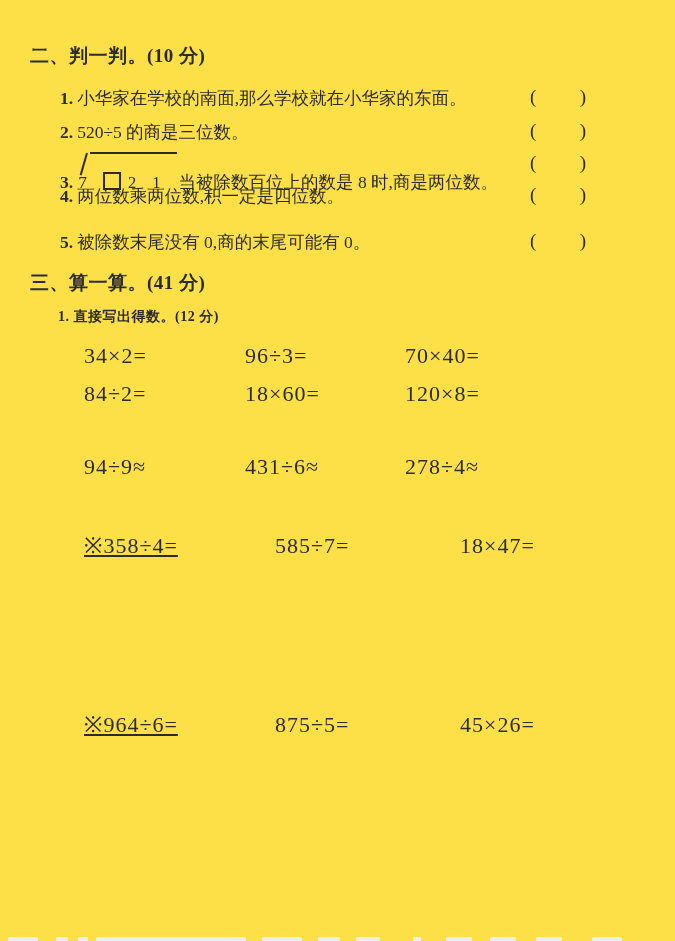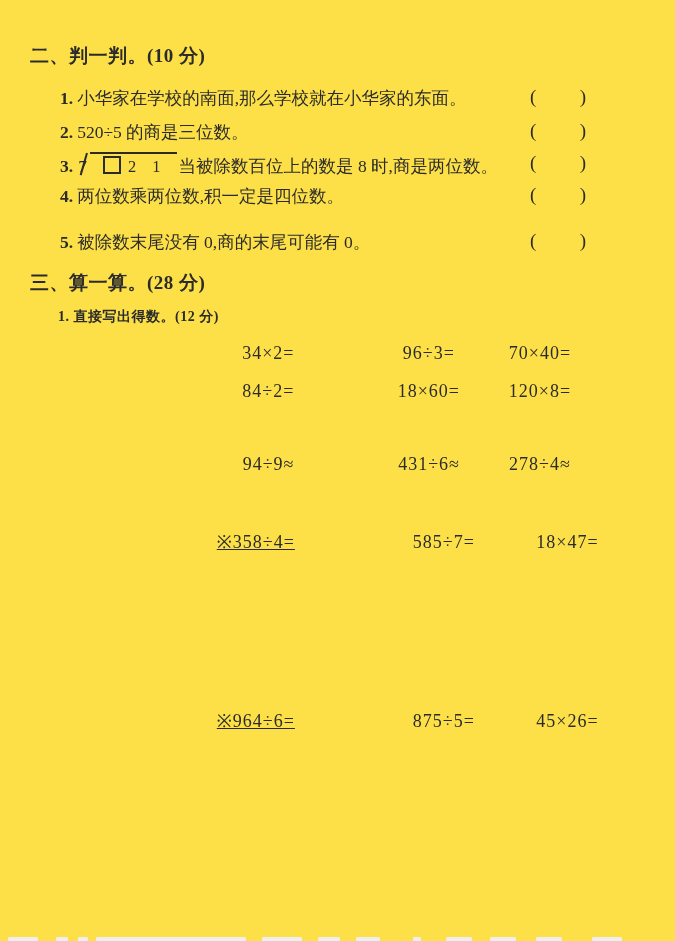--- a/index.html
+++ b/index.html
@@ -34,37 +34,36 @@
   }
   .sub-title{
     left:58px;
     font-size:14px;
     font-weight:bold;
     letter-spacing:.5px;
     white-space:nowrap;
   }
   .expr-row{
     left:84px;right:0;height:24px;
-    font-size:18px;
+    font-size:22px;
     letter-spacing:1px;
     white-space:nowrap;
-    text-align:center;
   }
   .mcol{display:inline-block;}
   .mcol-1{width:161px;}
   .mcol-2{width:160px;}
   .vcol-1{width:191px;text-decoration:underline;}
   .vcol-2{width:185px;}
   
   .longdiv{display:inline-block;margin:0 2px 0 1px;}
   .ld-divisor{font-size:17.5px;}
   .ld-dividend{
     display:inline-block;position:relative;
     border-top:2px solid #2b2b2b;
-    padding:2px 10px 0 13px;
+    padding:18px 10px 0 13px;
     margin-left:3px;
   }
   .ld-dividend::before{
     content:"";position:absolute;
     left:-4px;top:-1px;width:2px;height:23px;
     background:#2b2b2b;
     transform-origin:top center;
     transform:rotate(16deg);
   }
   .blank-box{
@@ -116,21 +115,21 @@
   </div>
 
   <div class="abs q-row" style="top:230px">
     <span class="q-no">5.</span><span>被除数末尾没有 0,商的末尾可能有 0。</span>
     <span class="answer-parens">
         <span>(</span>
         <span>)</span>
       </span>
   </div>
 
-  <div class="abs sec-title" style="top:270px">三、算一算。(28 分)</div>
+  <div class="abs sec-title" style="top:270px">三、算一算。(41 分)</div>
 
   <div class="abs sub-title" style="top:308px">1. 直接写出得数。(12 分)</div>
 
   <div class="abs expr-row" style="top:343px">
     <span class="mcol mcol-1">34×2=</span><span class="mcol mcol-2">96÷3=</span><span class="mcol">70×40=</span>
   </div>
   <div class="abs expr-row" style="top:381px">
     <span class="mcol mcol-1">84÷2=</span><span class="mcol mcol-2">18×60=</span><span class="mcol">120×8=</span>
   </div>
   <div class="abs expr-row" style="top:454px">

